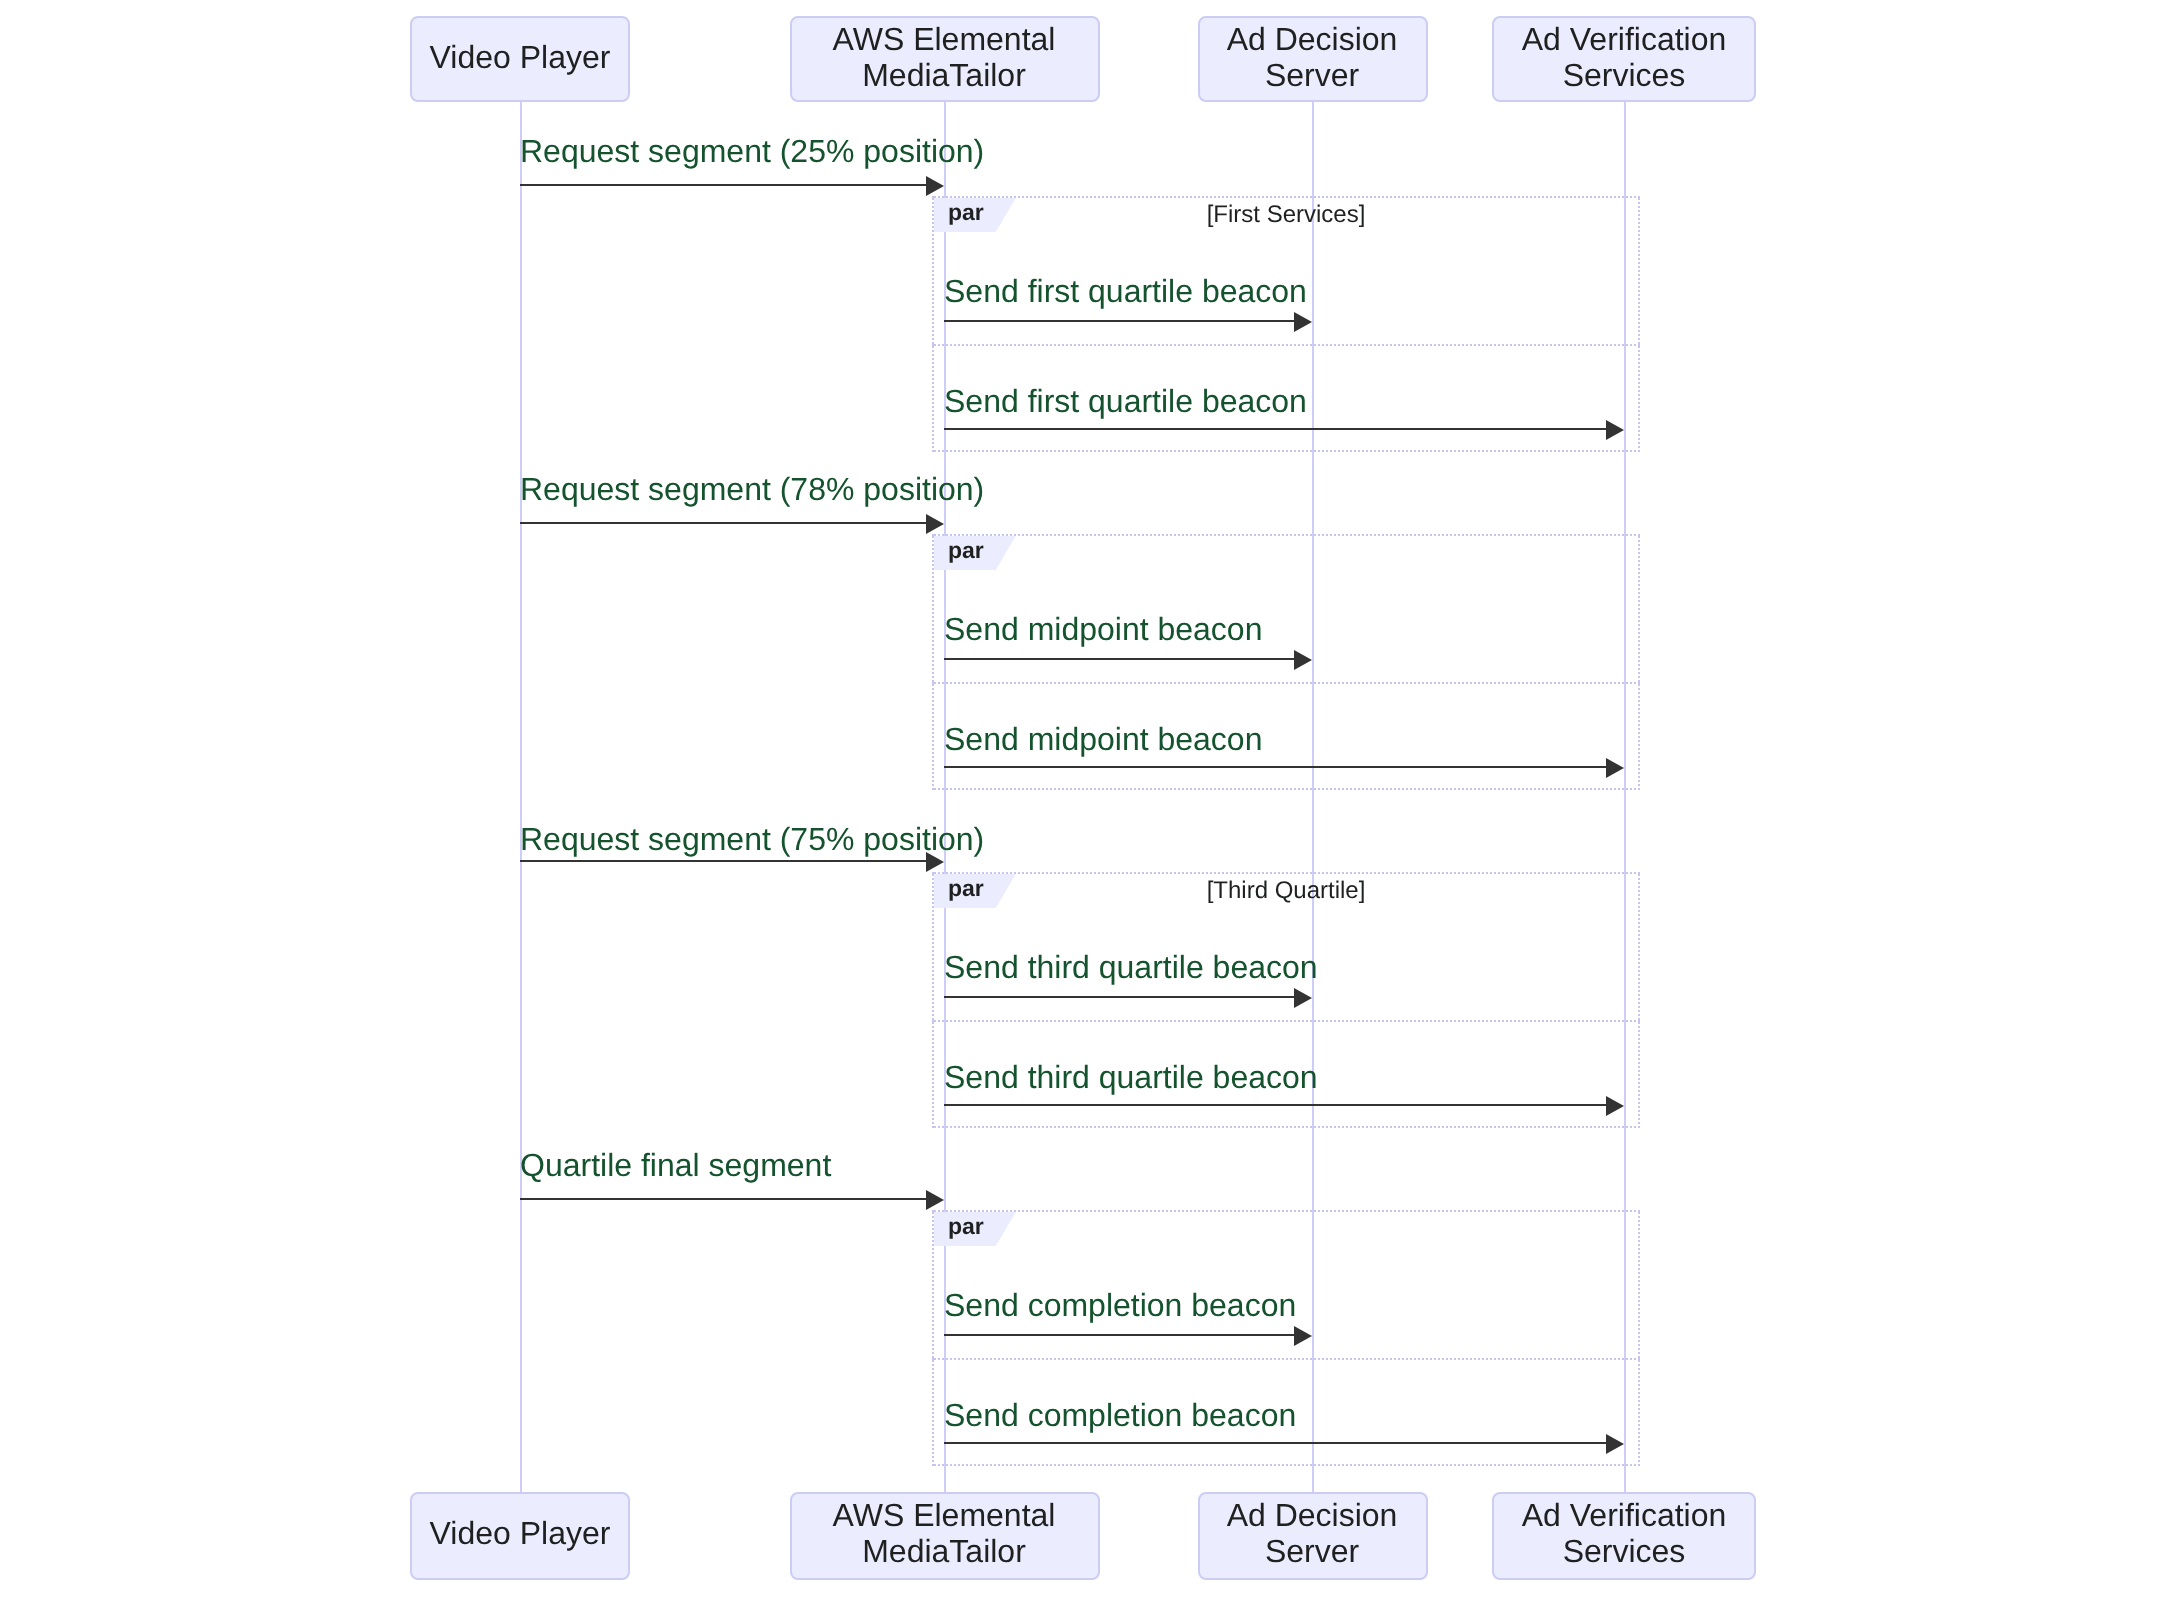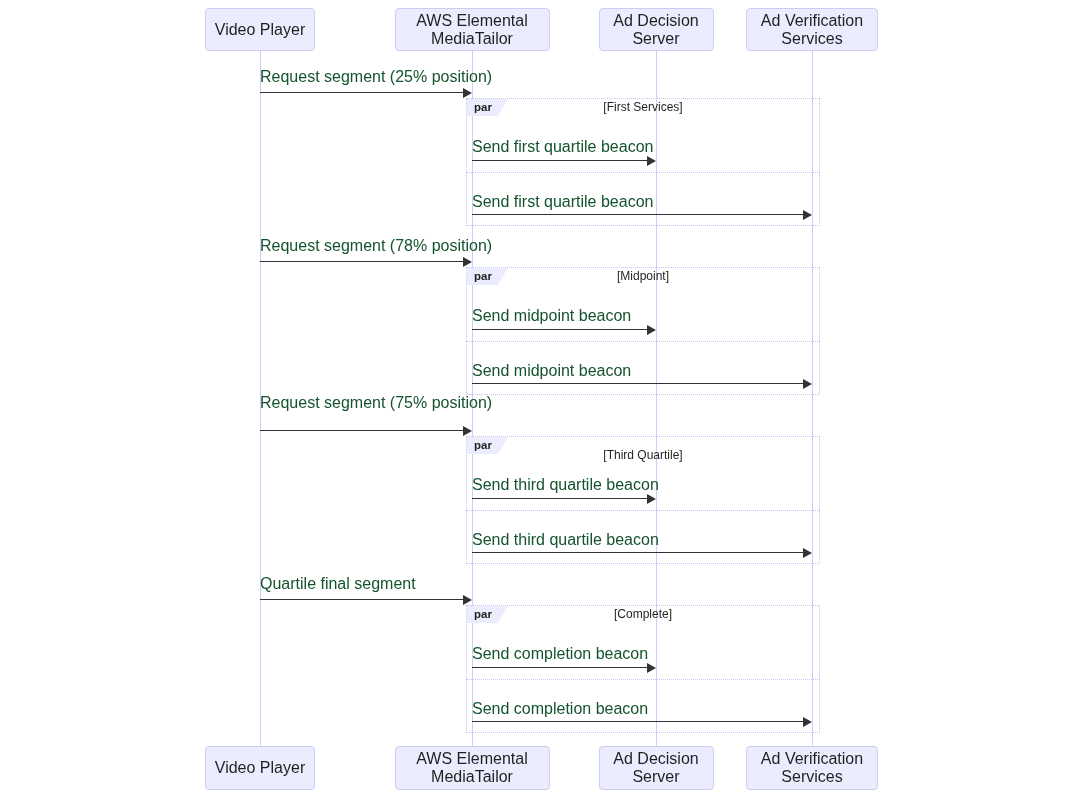--- a/index.html
+++ b/index.html
@@ -140,47 +140,45 @@
     <div class="msg-head" style="left: 647px; top: 155.8px; transform: none;"></div>
     <div class="msg-label" style="left: 472px; top: 138px; width: 184px;">Send first quartile beacon</div>
     <div class="msg-line" style="left: 472px; top: 214px; width: 331px;"></div>
     <div class="msg-head" style="left: 803px; top: 209.8px; transform: none;"></div>
     <div class="msg-label" style="left: 472px; top: 193px; width: 340px;">Send first quartile beacon</div>
     <div class="msg-line" style="left: 260px; top: 261px; width: 203px;"></div>
     <div class="msg-head" style="left: 463px; top: 256.8px; transform: none;"></div>
     <div class="msg-label" style="left: 260px; top: 237px; width: 212px;">Request segment (78% position)</div>
     <div class="par-box" style="left: 466px; top: 267px; width: 354px; height: 128px;"></div>
     <div class="par-tag" style="left: 467px; top: 268px;">par</div>
-    <div class="par-title" style="left: 466px; top: 269px; width: 354px;">[Midpoint]</div>
     <div class="par-divider" style="left: 466px; top: 341px; width: 354px;"></div>
     <div class="msg-line" style="left: 472px; top: 329px; width: 175px;"></div>
     <div class="msg-head" style="left: 647px; top: 324.8px; transform: none;"></div>
     <div class="msg-label" style="left: 472px; top: 307px; width: 184px;">Send midpoint beacon</div>
     <div class="msg-line" style="left: 472px; top: 383px; width: 331px;"></div>
     <div class="msg-head" style="left: 803px; top: 378.8px; transform: none;"></div>
     <div class="msg-label" style="left: 472px; top: 362px; width: 340px;">Send midpoint beacon</div>
     <div class="msg-line" style="left: 260px; top: 430px; width: 203px;"></div>
     <div class="msg-head" style="left: 463px; top: 425.8px; transform: none;"></div>
-    <div class="msg-label" style="left: 260px; top: 394px; width: 212px;">Request segment (75% position)</div>
+    <div class="msg-label" style="left: 260px; top: 412px; width: 212px;">Request segment (75% position)</div>
     <div class="par-box" style="left: 466px; top: 436px; width: 354px; height: 128px;"></div>
     <div class="par-tag" style="left: 467px; top: 437px;">par</div>
-    <div class="par-title" style="left: 466px; top: 448px; width: 354px;">[Third Quartile]</div>
+    <div class="par-title" style="left: 466px; top: 438px; width: 354px;">[Third Quartile]</div>
     <div class="par-divider" style="left: 466px; top: 510px; width: 354px;"></div>
     <div class="msg-line" style="left: 472px; top: 498px; width: 175px;"></div>
     <div class="msg-head" style="left: 647px; top: 493.8px; transform: none;"></div>
     <div class="msg-label" style="left: 472px; top: 476px; width: 184px;">Send third quartile beacon</div>
     <div class="msg-line" style="left: 472px; top: 552px; width: 331px;"></div>
     <div class="msg-head" style="left: 803px; top: 547.8px; transform: none;"></div>
     <div class="msg-label" style="left: 472px; top: 531px; width: 340px;">Send third quartile beacon</div>
     <div class="msg-line" style="left: 260px; top: 599px; width: 203px;"></div>
     <div class="msg-head" style="left: 463px; top: 594.8px; transform: none;"></div>
     <div class="msg-label" style="left: 260px; top: 575px; width: 212px;">Quartile final segment</div>
     <div class="par-box" style="left: 466px; top: 605px; width: 354px; height: 128px;"></div>
     <div class="par-tag" style="left: 467px; top: 606px;">par</div>
-    <div class="par-title" style="left: 466px; top: 607px; width: 354px;">[Complete]</div>
     <div class="par-divider" style="left: 466px; top: 679px; width: 354px;"></div>
     <div class="msg-line" style="left: 472px; top: 667px; width: 175px;"></div>
     <div class="msg-head" style="left: 647px; top: 662.8px; transform: none;"></div>
     <div class="msg-label" style="left: 472px; top: 645px; width: 184px;">Send completion beacon</div>
     <div class="msg-line" style="left: 472px; top: 721px; width: 331px;"></div>
     <div class="msg-head" style="left: 803px; top: 716.8px; transform: none;"></div>
     <div class="msg-label" style="left: 472px; top: 700px; width: 340px;">Send completion beacon</div>
   </div>
 
 </body></html>

